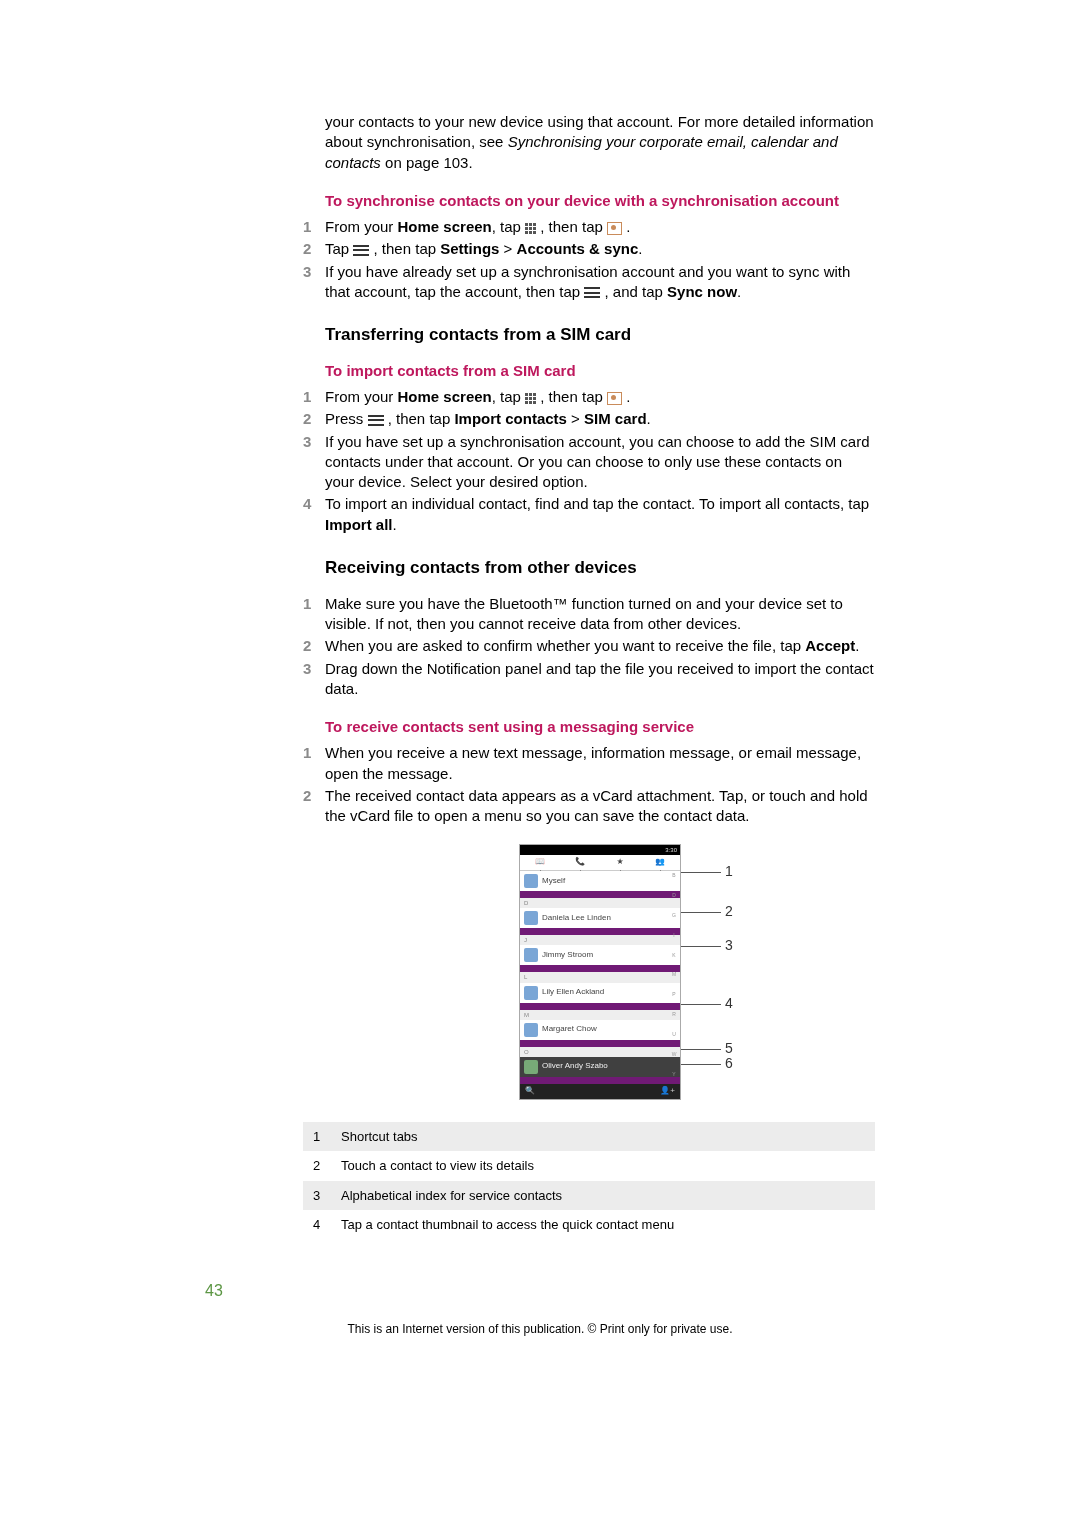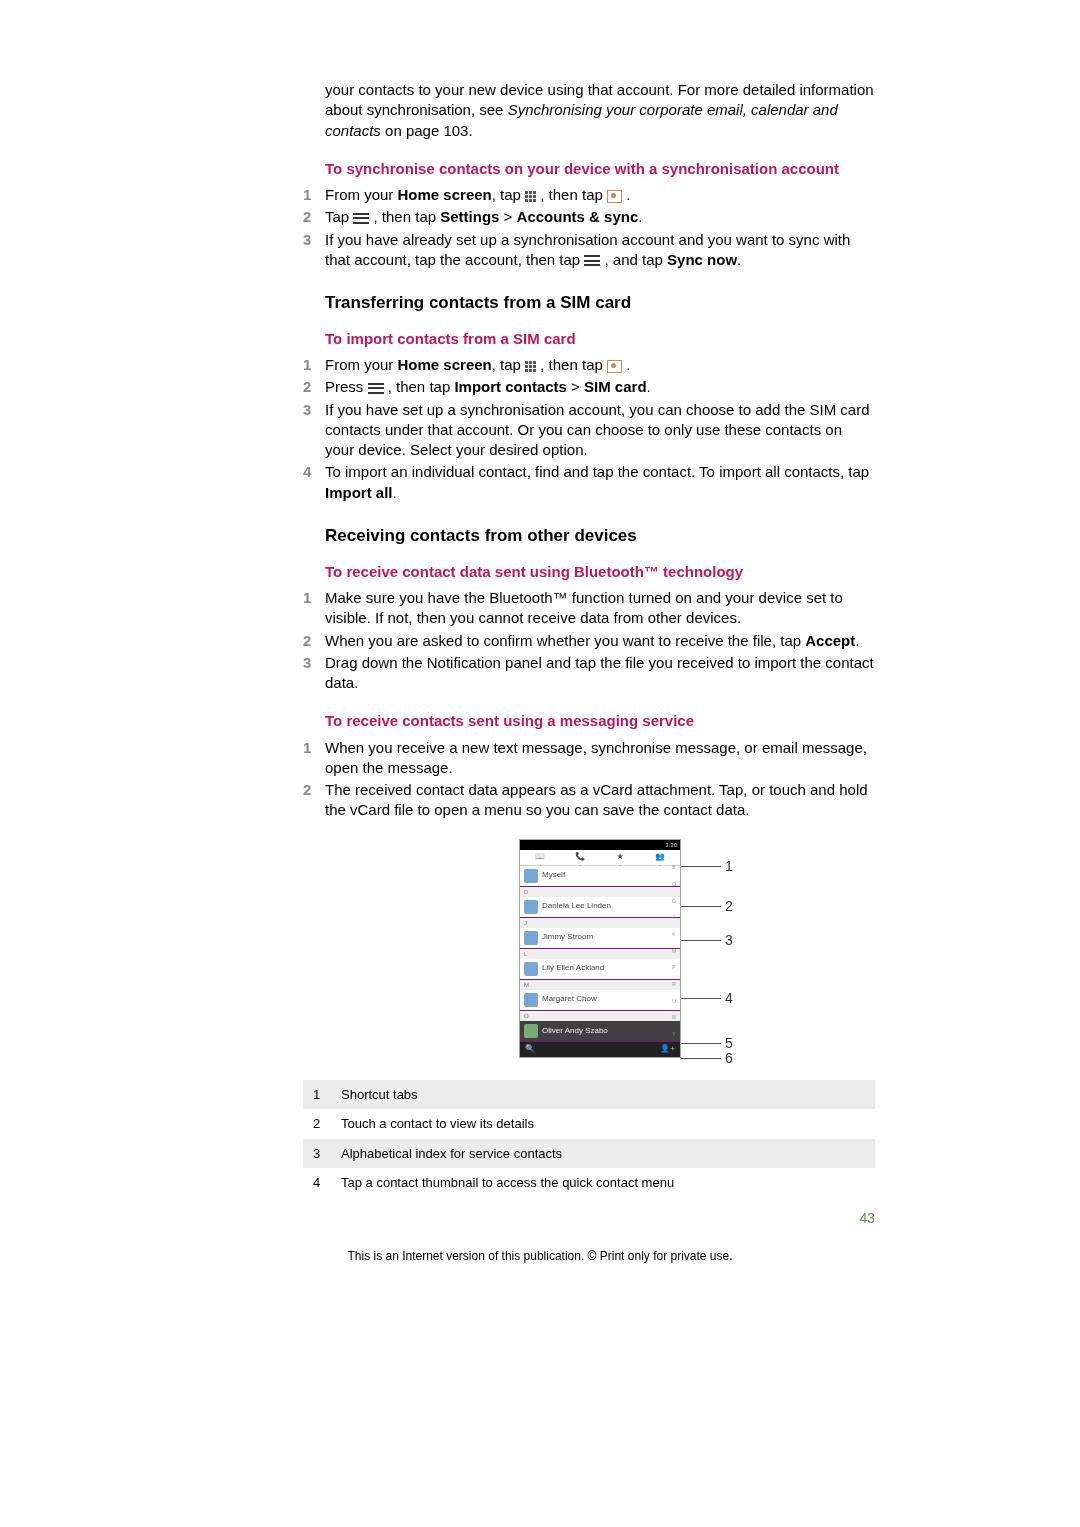--- a/index.html
+++ b/index.html
@@ -12,20 +12,21 @@
     line-height: 1.35;
   }
   .page {
     width: 790px;
     margin: 0 auto;
     padding: 80px 60px 40px 60px;
     box-sizing: border-box;
   }
   .content {
     margin-left: 120px;
+    margin-top: 32px;
   }
   .intro {
     margin-bottom: 18px;
   }
   .intro .italic { font-style: italic; }
   .sub-hdr {
     color: #be185d;
     font-weight: bold;
     margin: 10px 0 6px 0;
   }
@@ -123,21 +124,21 @@
     flex:1; text-align:center; padding:2px 0;
     position:relative;
   }
   .mock .tabs div::after {
     content:""; position:absolute; left:50%; bottom:-6px;
     width:1px; height:6px; background:#888;
   }
   .mock .row {
     display:flex; align-items:center;
     background:#fff;
-    border-bottom:1px solid #701a75;
+    border-bottom:7px solid #701a75;
     padding:3px 4px;
     position:relative;
   }
   .mock .row .av {
     width:14px; height:14px; background:#7aa6d6;
     border-radius:2px; margin-right:4px; flex-shrink:0;
   }
   .mock .sep {
     font-size:6px; color:#888; background:#eee; padding:1px 4px;
   }
@@ -173,24 +174,24 @@
     font-size:13px;
   }
   .legend-row.shade {
     background:#ececec;
   }
   .legend-row .ln {
     width: 28px;
     flex-shrink:0;
   }
   .page-num {
-    text-align:right;
+    text-align:left;
     color:#5c9644;
-    font-size:14px;
-    margin-top:11px;
+    font-size:16px;
+    margin-top:40px;
   }
   .footer {
     text-align:center;
     color:#000000;
     font-size:12px;
     margin-top:20px;
   }
 </style>
 </head>
 <body>
@@ -247,41 +248,40 @@
       <li>
         <span class="num">4</span>
         <span class="txt">
           <span>To import an individual contact, find and tap the contact. To import all contacts, tap </span><span class="bold">Import all</span><span>.</span>
         </span>
       </li>
     </ol>
 
     <div class="h-main">Receiving contacts from other devices</div>
 
-    <div class="sub-hdr">To receive contact data sent using Bluetooth™ technology</div>
     <ol class="steps">
       <li>
           <span class="num">1</span>
           <span class="txt">Make sure you have the Bluetooth™ function turned on and your device set to visible. If not, then you cannot receive data from other devices.</span>
         </li>
       <li>
           <span class="num">2</span>
           <span class="txt"><span>When you are asked to confirm whether you want to receive the file, tap </span><span class="bold">Accept</span><span>.</span></span>
         </li>
       <li>
           <span class="num">3</span>
           <span class="txt">Drag down the Notification panel and tap the file you received to import the contact data.</span>
         </li>
     </ol>
 
     <div class="sub-hdr">To receive contacts sent using a messaging service</div>
     <ol class="steps">
       <li>
           <span class="num">1</span>
-          <span class="txt">When you receive a new text message, synchronise message, or email message, open the message.</span>
+          <span class="txt">When you receive a new text message, information message, or email message, open the message.</span>
         </li>
       <li>
           <span class="num">2</span>
           <span class="txt">The received contact data appears as a vCard attachment. Tap, or touch and hold the vCard file to open a menu so you can save the contact data.</span>
         </li>
     </ol>
 
 
     <div class="mock-wrap">
       <div class="label-group">

